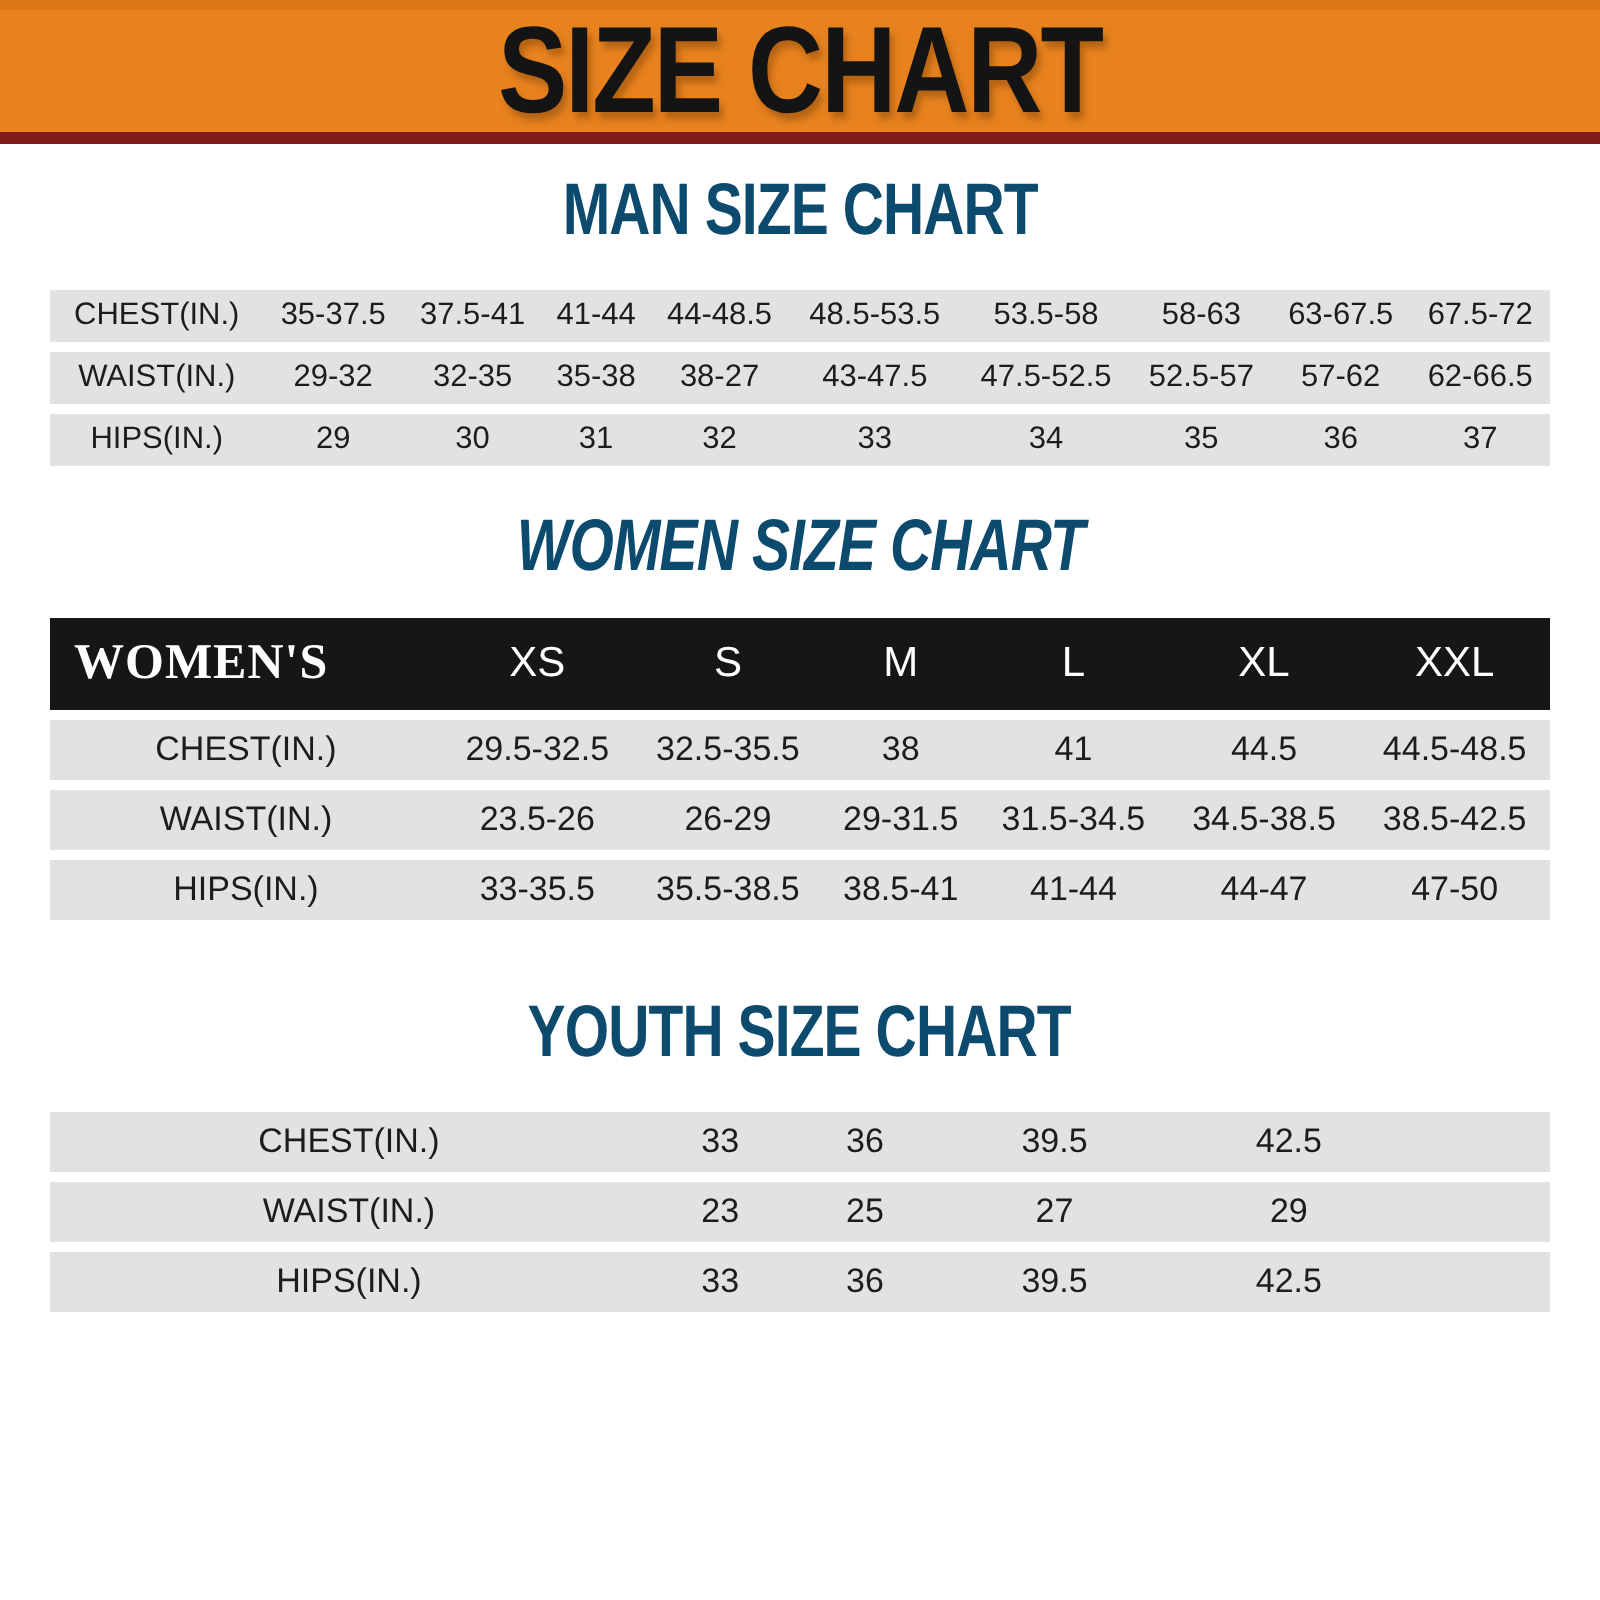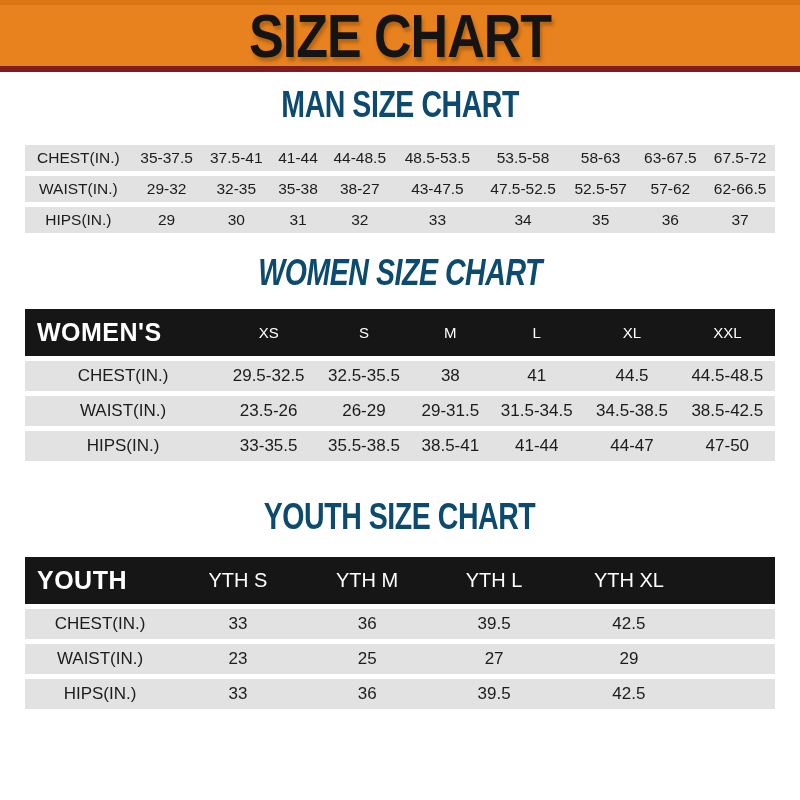--- a/index.html
+++ b/index.html
@@ -33,22 +33,22 @@
                              padding-left:12px; letter-spacing:0.5px; }
   .size-table td { background:#E2E2E2; color:#1c1c1c; text-align:center; }
   .size-table td.row-label { }
 
   .men   { margin-top:17px; }
   .men th  { font-size:17px; padding:6px 2px; }
   .men th.tbl-title { font-size:23px; width:128px; }
   .men td  { font-size:15.5px; padding:4px 2px; }
 
   .women { margin-top:13px; }
-  .women th { font-size:15px; padding:9px 2px; }
-  .women th.tbl-title { font-size:25px; width:196px; }
+  .women th { font-size:21px; padding:9px 2px; }
+  .women th.tbl-title { font-size:25px; width:196px;font-family:Liberation Serif, serif; }
   .women td { font-size:17px; padding:5px 2px; }
 
   .youth { margin-top:17px; }
   .youth th { font-size:20px; padding:9px 2px; }
   .youth th.tbl-title { font-size:25px; width:150px; }
   .youth td { font-size:17px; padding:5px 2px; }
   .youth .spacer { width:72px; }
 </style>
 </head>
 <body>
@@ -146,28 +146,20 @@
   </tr>
 </tbody>
   </table>
 
 <div class="section-heading heading-youth">
   <span class="stretch">YOUTH SIZE CHART</span>
 </div>
 
 <table class="size-table youth">
   <tbody>
-      <tr>
-    <th class="tbl-title">YOUTH</th>
-    <th>YTH S</th>
-    <th>YTH M</th>
-    <th>YTH L</th>
-    <th>YTH XL</th>
-    <th class="spacer"></th>
-  </tr>
   <tr>
     <td class="row-label">CHEST(IN.)</td>
     <td>33</td>
     <td>36</td>
     <td>39.5</td>
     <td>42.5</td>
     <td class="spacer"></td>
   </tr>
   <tr>
     <td class="row-label">WAIST(IN.)</td>

